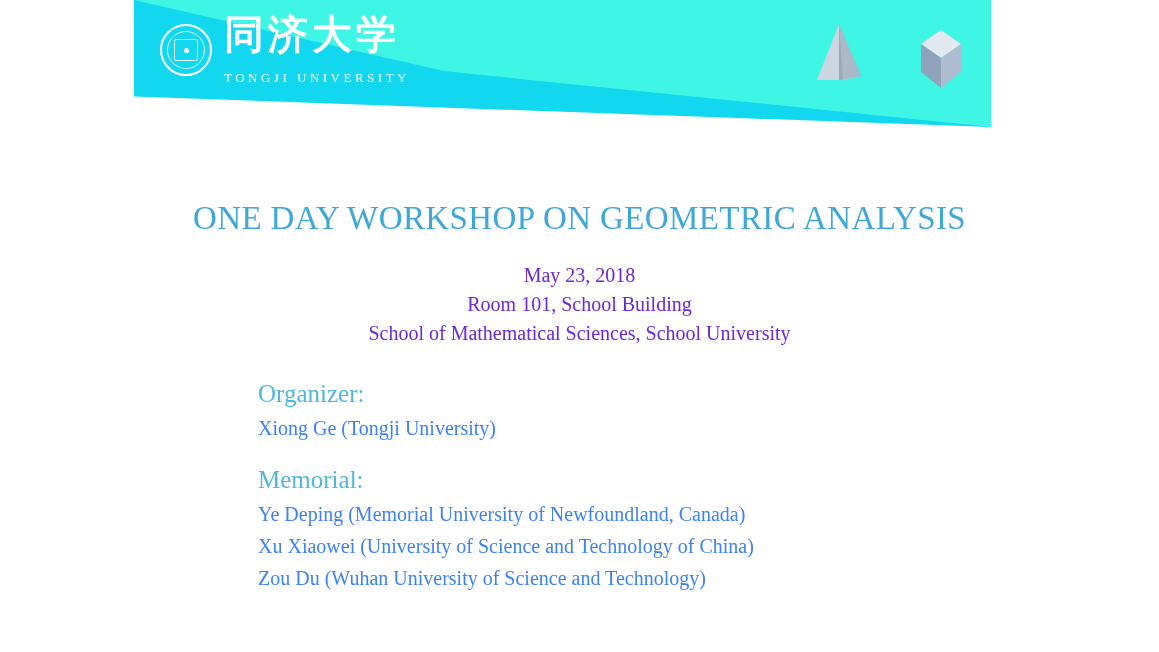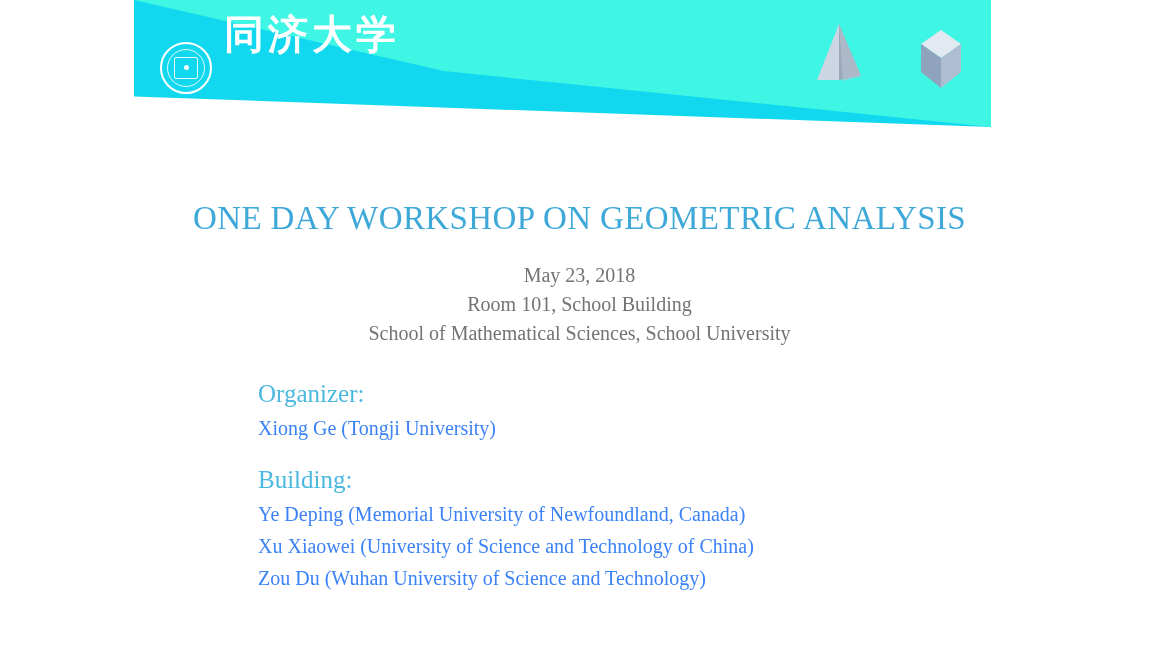--- a/index.html
+++ b/index.html
@@ -94,21 +94,20 @@
   .en-name {
     font-size: 13px;
     letter-spacing: 3.5px;
     color: #ffffff;
     font-family: "Liberation Serif", serif;
     margin-top: 16px;
   }
   #logo-text {
     display: flex;
     flex-direction: column;
-    gap: 35px;
   }
 
   
   #solids {
     position: absolute;
     right: 22px;
     top: 18px;
     width: 160px;
     height: 80px;
   }
@@ -124,21 +123,21 @@
   #title {
     text-align: center;
     font-size: 33px;
     color: #3ea9d8;
     margin-top: 73px;
     letter-spacing: 0.4px;
   }
   .meta {
     text-align: center;
     font-size: 20px;
-    color: #737373;
+    color: #6d28d9;
     line-height: 29px;
     margin-top: 24px;
   }
   #lists {
     margin: 32px 0 0 258px;
   }
   .section-head {
     font-size: 25px;
     color: #4bb8e0;
     margin-bottom: 4px;
@@ -192,18 +191,18 @@
     <div>Room 101, School Building</div>
     <div>School of Mathematical Sciences, School University</div>
   </div>
 
   <div id="lists">
     <div class="section-head">Organizer:</div>
     <div class="entry">Xiong Ge (Tongji University)</div>
 
     <div class="spacer"></div>
 
-    <div class="section-head">Building:</div>
+    <div class="section-head">Memorial:</div>
     <div class="entry">Ye Deping (Memorial University of Newfoundland, Canada)</div>
     <div class="entry">Xu Xiaowei (University of Science and Technology of China)</div>
     <div class="entry">Zou Du (Wuhan University of Science and Technology)</div>
   </div>
 </div>
 
 </body></html>

